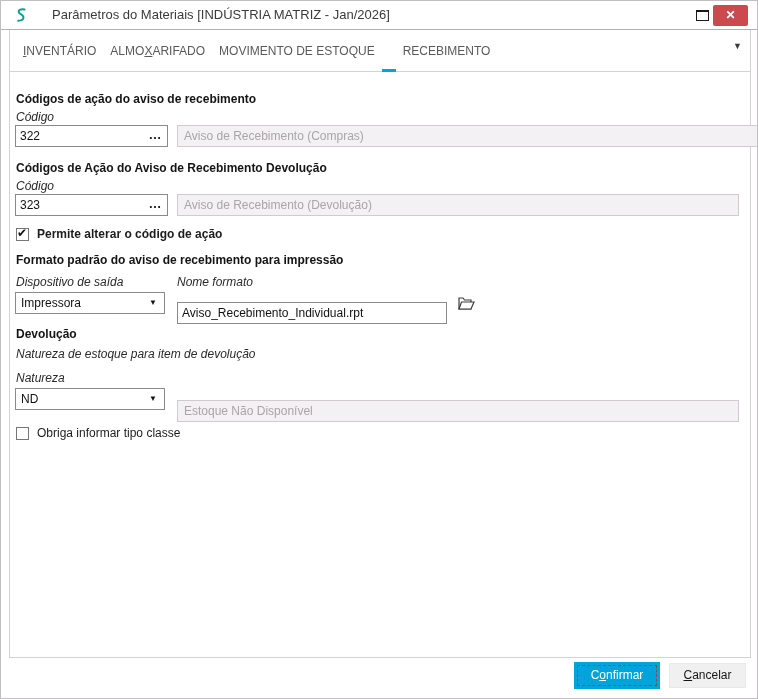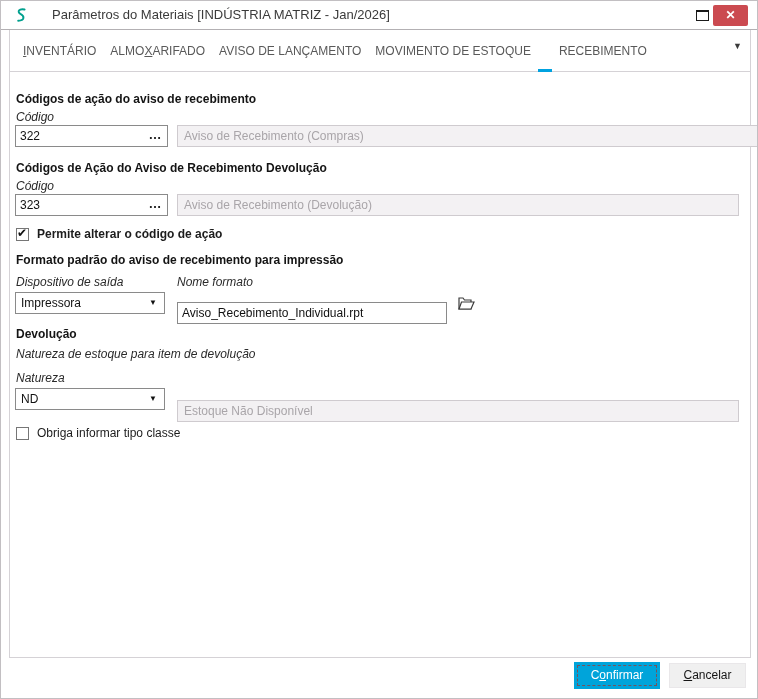--- a/index.html
+++ b/index.html
@@ -136,23 +136,20 @@
   <div class="panel">
 
     <div class="tabstrip">
       <div class="tab">
         <span class="tab-label"><span></span><span class="accel">I</span><span>NVENTÁRIO</span></span>
       </div>
       <div class="tab">
         <span class="tab-label"><span>ALMO</span><span class="accel">X</span><span>ARIFADO</span></span>
       </div>
       <div class="tab">
-        <span class="tab-label"><span>AVISO DE LANÇAMENTO</span></span>
-      </div>
-      <div class="tab">
         <span class="tab-label"><span>MOVIMENTO DE ESTOQUE</span></span>
       </div>
       <div class="tab active">
         <span class="tab-underline"></span>
       </div>
       <div class="tab">
         <span class="tab-label"><span>RECEBIMENTO</span></span>
       </div>
       <span class="tab-overflow">▼</span>
     </div>

